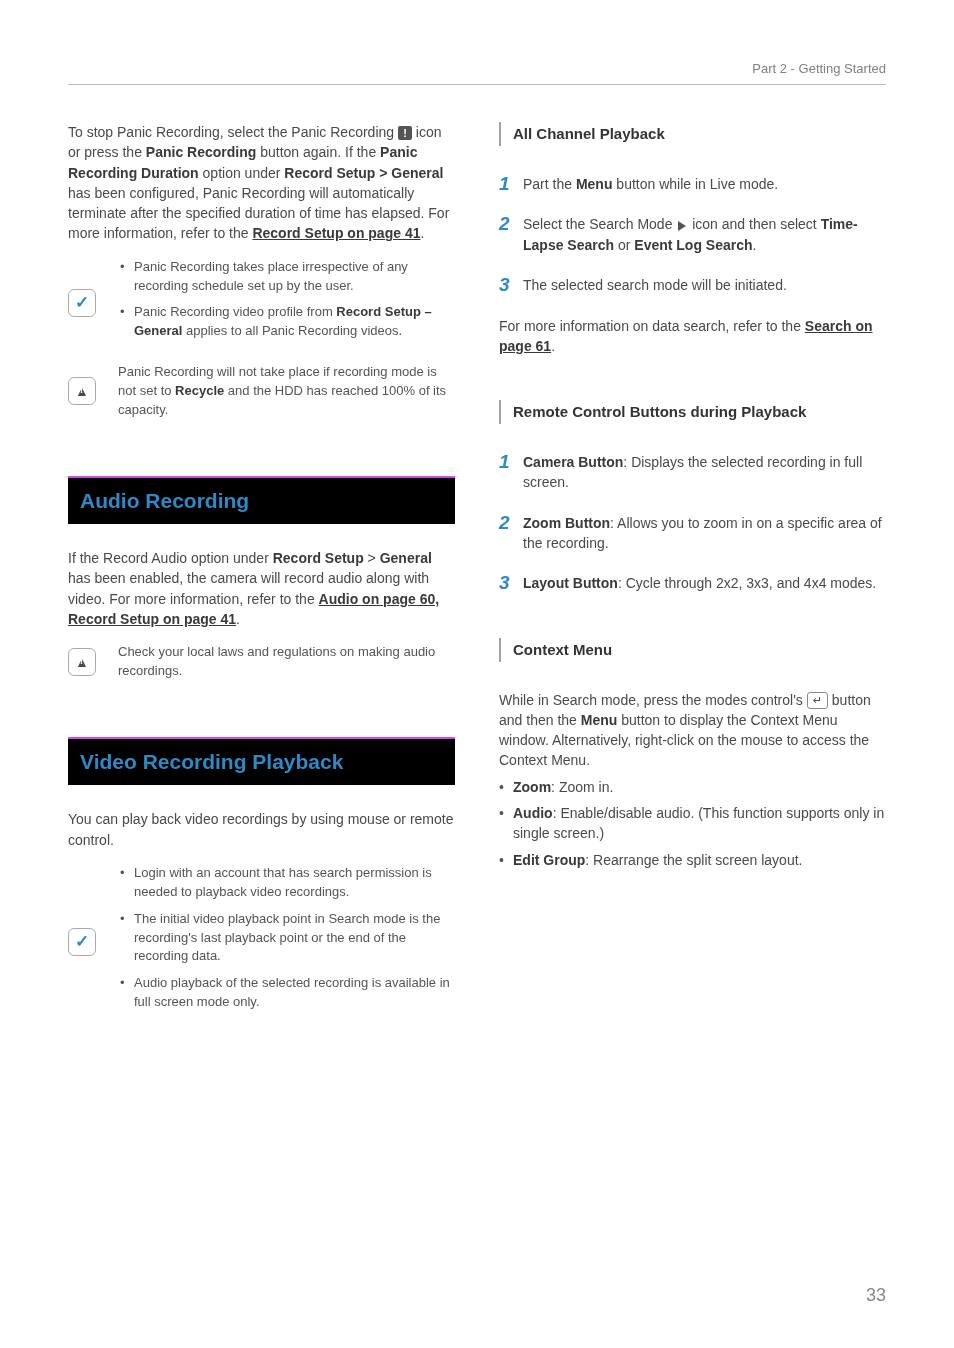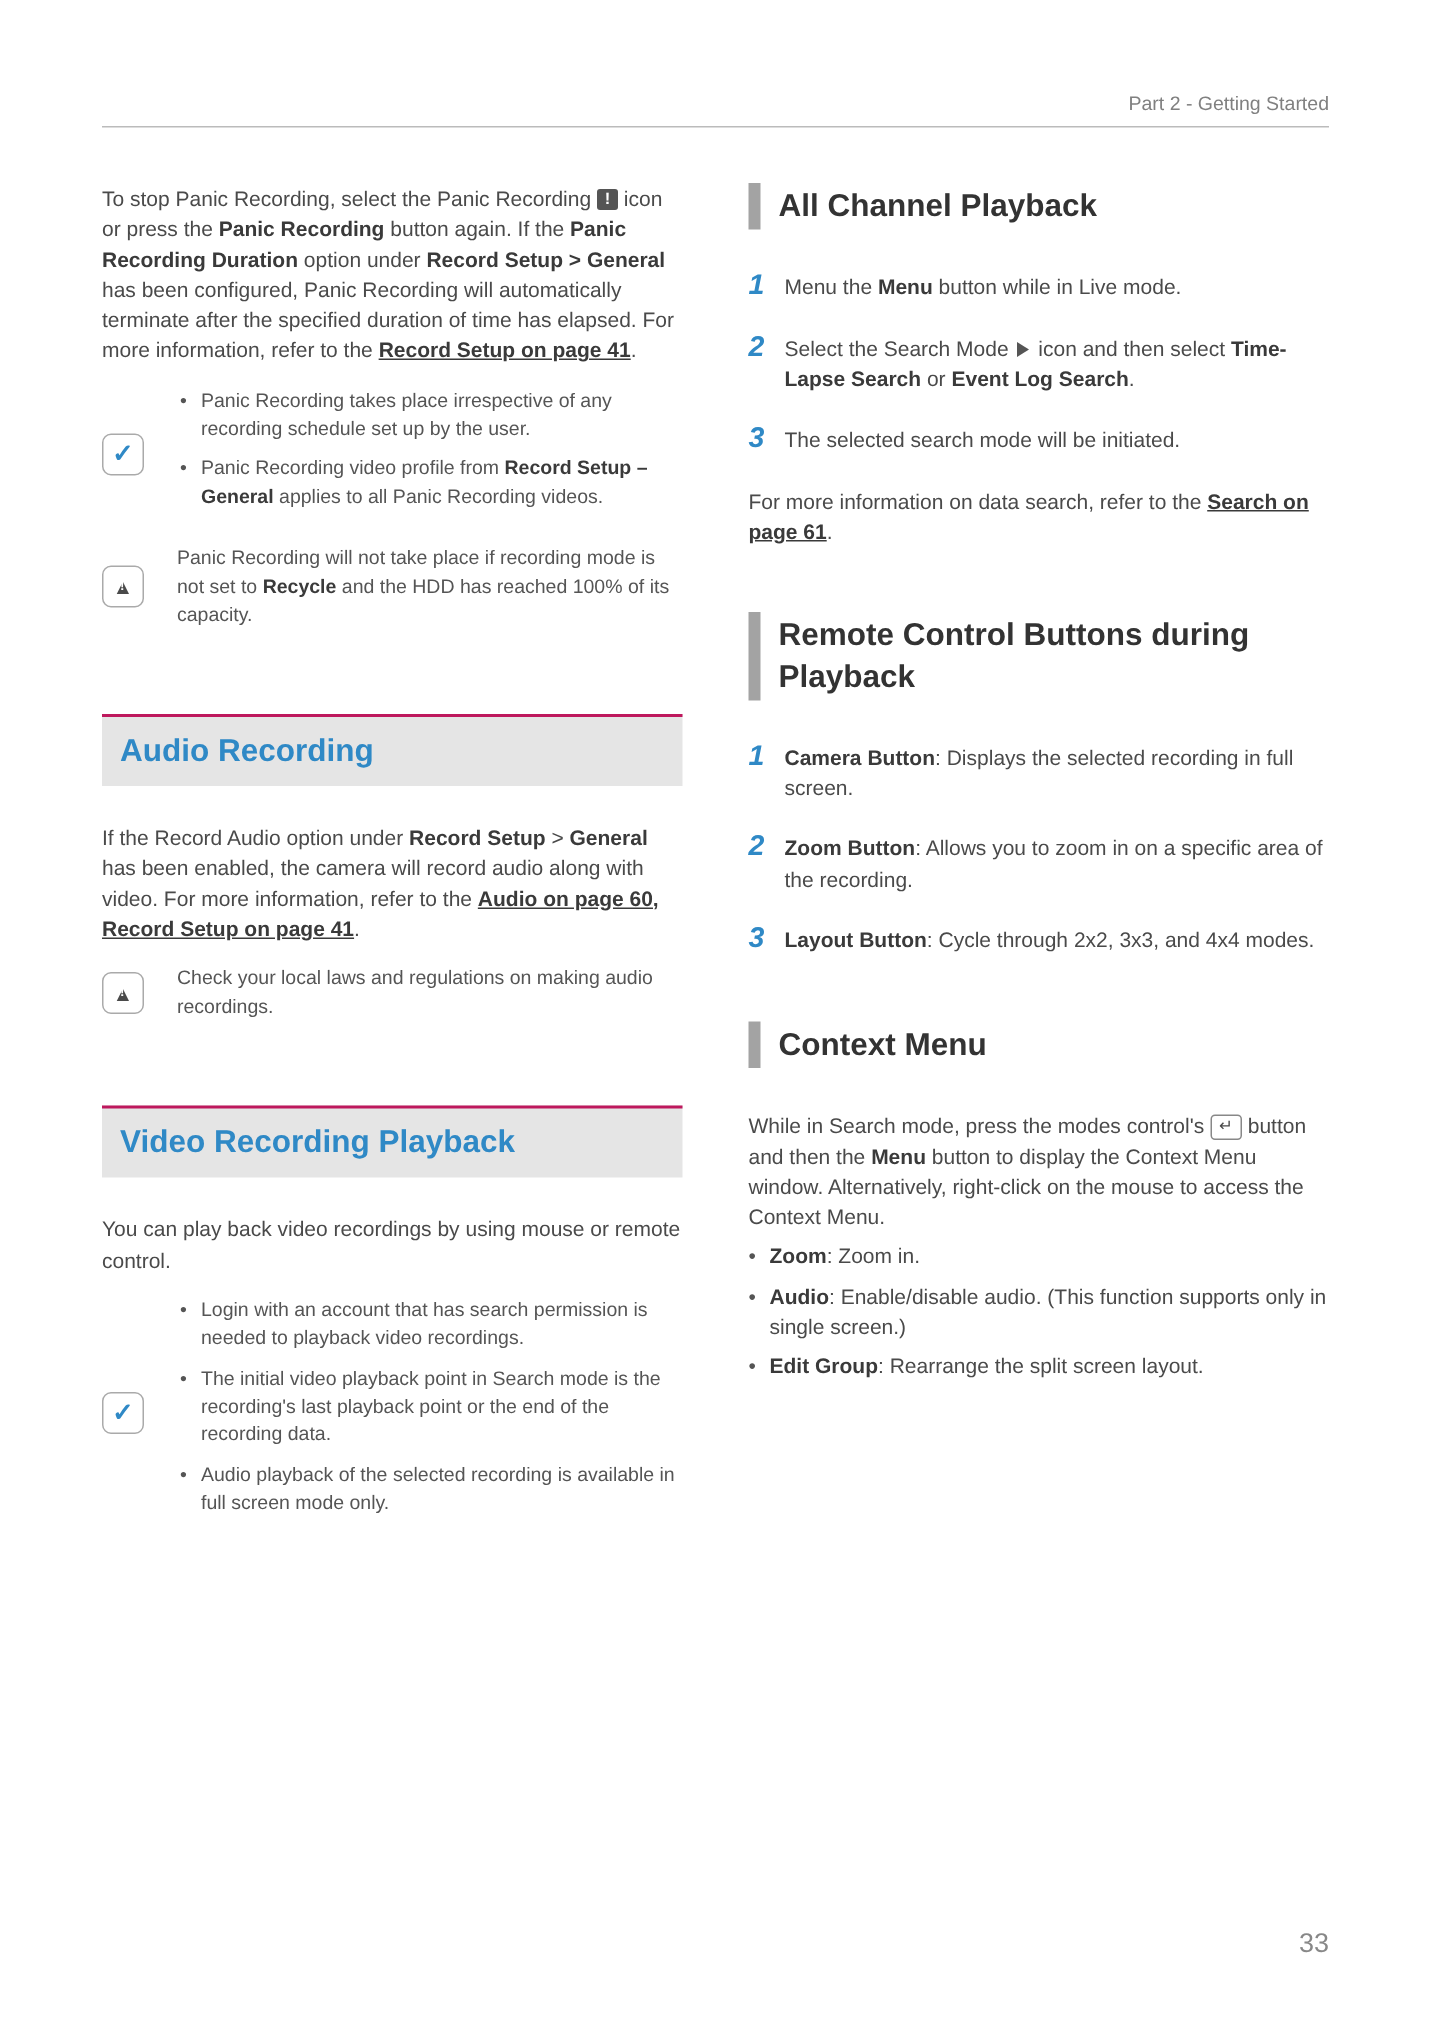--- a/index.html
+++ b/index.html
@@ -40,33 +40,33 @@
     min-width: 0;
   }
   p { margin-bottom: 6px; }
   strong, b { font-weight: 700; color: #3a3a3a; }
   .link-strong {
     font-weight: 700;
     text-decoration: underline;
     color: #3a3a3a;
   }
   .brand-heading {
-    background: #e5e5e5;
-    border-top: 2px solid #be185d;
+    background: #000000;
+    border-top: 2px solid #d946ef;
     padding: 8px 12px 8px 12px;
     font-size: 21px;
     font-weight: 700;
     color: #2f89c6;
     margin-top: 30px;
     margin-bottom: 24px;
   }
   .brand-heading2 {
-    border-left: 8px solid #a3a3a3;
+    border-left: 2px solid #a3a3a3;
     padding: 2px 0 2px 12px;
-    font-size: 21px;
+    font-size: 15px;
     font-weight: 700;
     color: #333;
     margin-top: 0;
     margin-bottom: 28px;
     line-height: 1.3;
   }
   .brand-heading2.mt { margin-top: 44px; }
   .tip-row {
     display: flex;
     align-items: center;
@@ -175,21 +175,21 @@
 
   </div>
 
   <div class="col">
 
     <h3 class="brand-heading2">All Channel Playback</h3>
 
     <ol class="num-list">
       <li>
         <span class="num">1</span>
-        <div class="body"><span>Menu the </span><strong>Menu</strong><span> button while in Live mode.</span></div>
+        <div class="body"><span>Part the </span><strong>Menu</strong><span> button while in Live mode.</span></div>
       </li>
       <li>
         <span class="num">2</span>
         <div class="body"><span>Select the Search Mode </span><span class="inline-icon-play"></span><span> icon and then select </span><strong>Time-Lapse Search</strong><span> or </span><strong>Event Log Search</strong><span>.</span></div>
       </li>
       <li>
         <span class="num">3</span>
         <div class="body">The selected search mode will be initiated.</div>
       </li>
     </ol>

